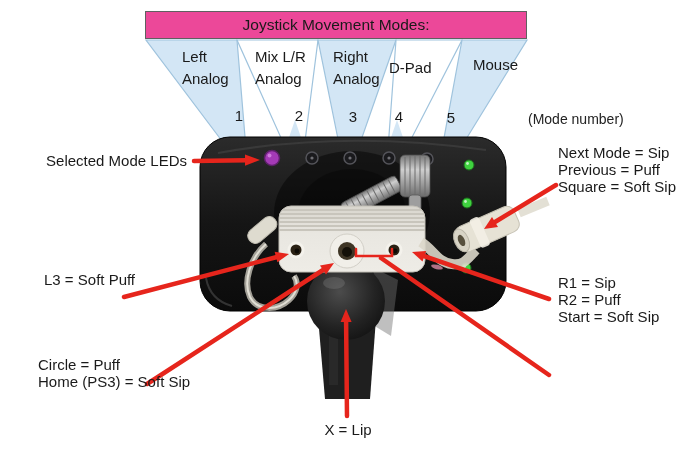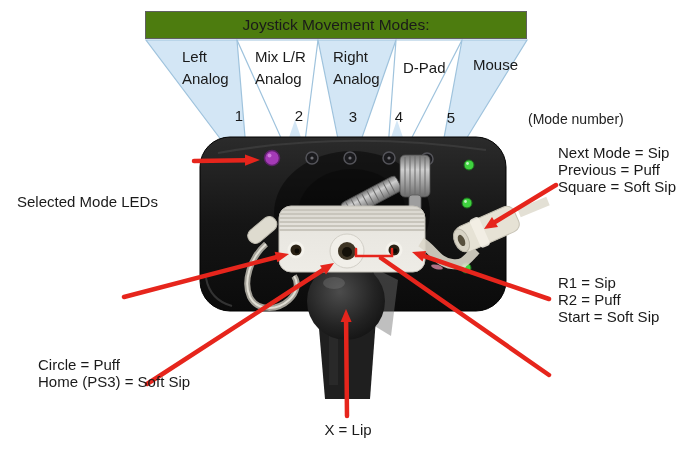--- a/index.html
+++ b/index.html
@@ -4,28 +4,28 @@
 <style>
   html,body{margin:0;padding:0;background:#ffffff;}
   .stage{
     position:relative;width:700px;height:453px;background:#ffffff;overflow:hidden;
     font-family:"Liberation Sans",sans-serif;color:#1a1a1a;
   }
   .stage svg{position:absolute;left:0;top:0;}
   .abs{position:absolute;}
   .title-box{
     left:145px;top:11px;width:380px;height:26px;
-    border:1.5px solid #606060;background:#4d7c0f;
+    border:1.5px solid #606060;background:#ec4899;
     font-size:15.5px;line-height:26px;text-align:center;
   }
   .mode-label{font-size:15px;line-height:22px;white-space:pre-line;text-align:left;}
   .mode-number{font-size:15px;transform:translateX(-50%);}
   .mode-note{font-size:14px;color:#222;}
   .ann{font-size:15px;line-height:17.2px;}
-  .ann-right{text-align:left;margin-top:41px;}
+  .ann-right{text-align:right;}
 </style>
 </head>
 <body>
 
 <div class="stage">
 
   <svg width="700" height="453" viewBox="0 0 700 453">
     <defs>
       <linearGradient id="bodyGrad" x1="0" y1="0" x2="0" y2="1">
         <stop offset="0" stop-color="#2b2b2b"></stop>
@@ -202,40 +202,41 @@
   </svg>
 
   <div class="abs title-box">Joystick Movement Modes:</div>
 
   <div class="abs mode-label" style="left:182px;top:46px">Left
 Analog</div>
   <div class="abs mode-label" style="left:255px;top:46px">Mix L/R
 Analog</div>
   <div class="abs mode-label" style="left:333px;top:46px">Right
 Analog</div>
-  <div class="abs mode-label" style="left:403px;top:57px">D-Pad</div>
+  <div class="abs mode-label" style="left:389px;top:57px">D-Pad</div>
   <div class="abs mode-label" style="left:473px;top:54px">Mouse</div>
 
   <div class="abs mode-number" style="left:239px;top:107px">1</div>
   <div class="abs mode-number" style="left:299px;top:107px">2</div>
   <div class="abs mode-number" style="left:353px;top:108px">3</div>
   <div class="abs mode-number" style="left:399px;top:108px">4</div>
   <div class="abs mode-number" style="left:451px;top:109px">5</div>
 
   <div class="abs mode-note" style="left:528px;top:111px">(Mode number)</div>
 
   <div class="abs ann ann-right" style="left:17px;top:152px;width:170px">Selected Mode LEDs</div>
 
   <div class="abs ann" style="left:558px;top:144px">
     <div>Next Mode = Sip</div>
     <div>Previous = Puff</div>
     <div>Square = Soft Sip</div>
   </div>
 
   <div class="abs ann" style="left:44px;top:271px">
+    <div>L3 = Soft Puff</div>
   </div>
 
   <div class="abs ann" style="left:558px;top:274px">
     <div>R1 = Sip</div>
     <div>R2 = Puff</div>
     <div>Start = Soft Sip</div>
   </div>
 
   <div class="abs ann" style="left:38px;top:356px">
     <div>Circle = Puff</div>

